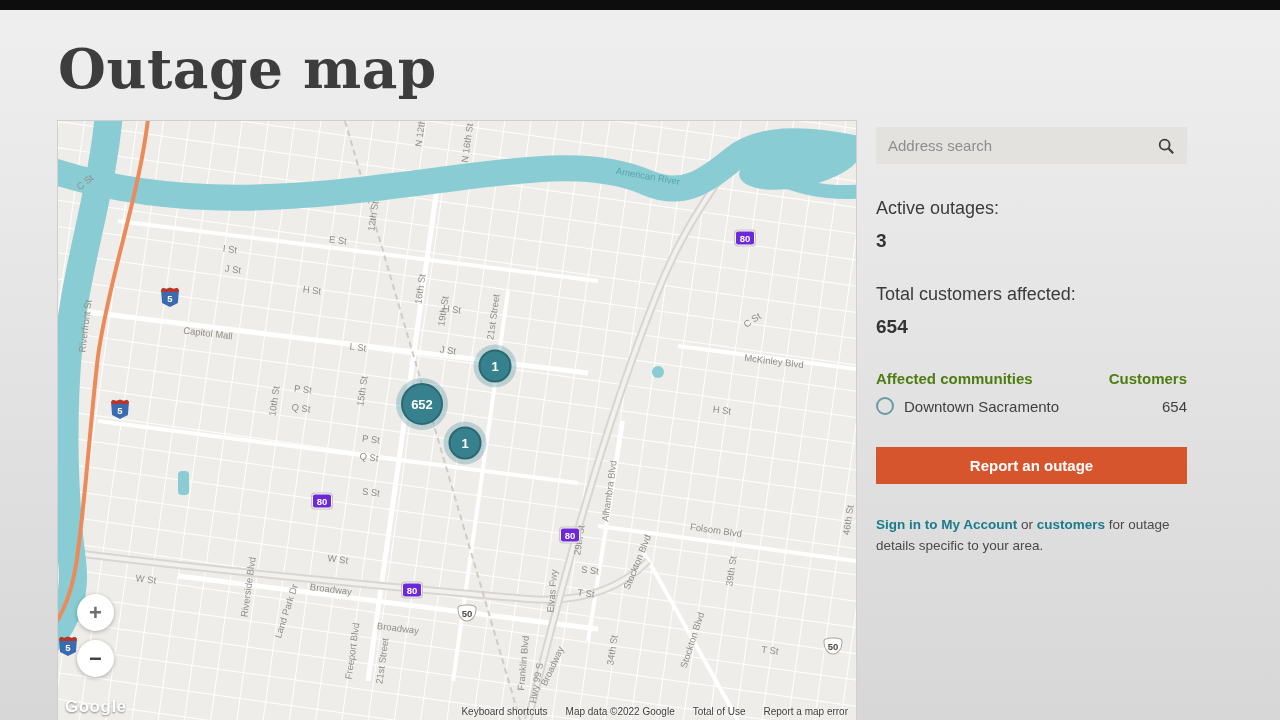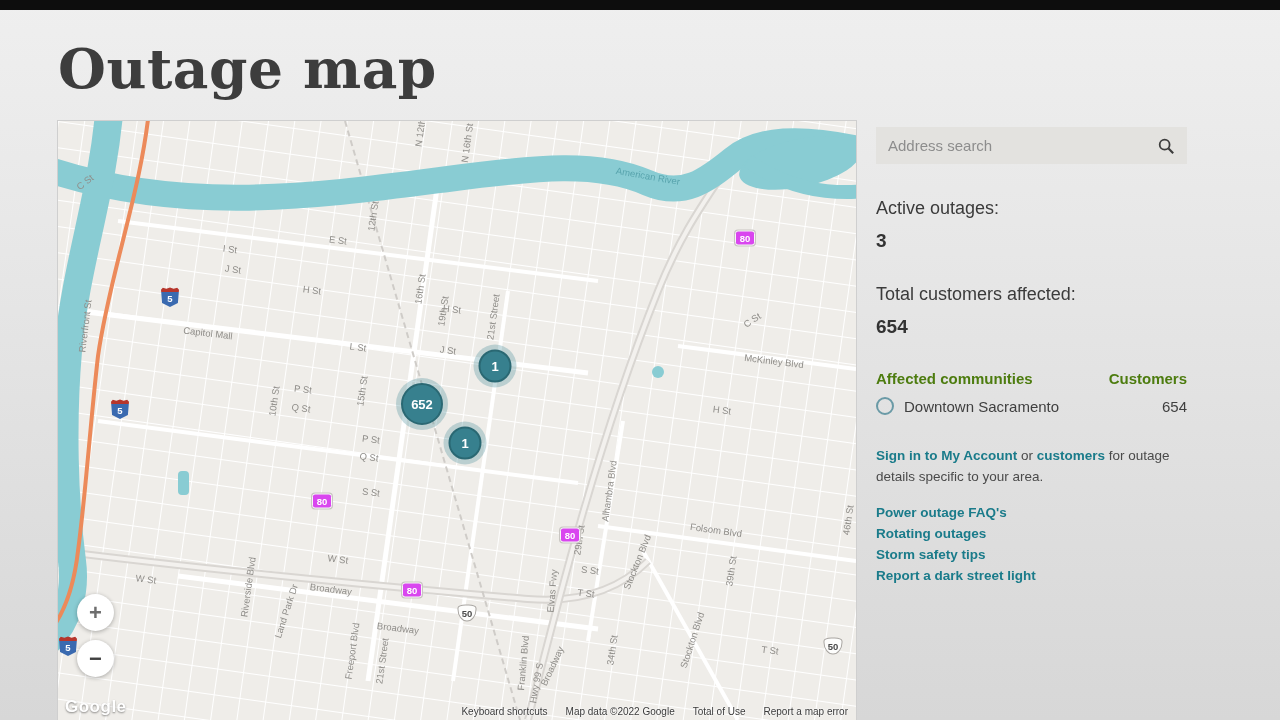--- a/index.html
+++ b/index.html
@@ -39,21 +39,21 @@
     position:absolute; transform:translate(-50%,-50%);
     display:flex; align-items:center; justify-content:center;
     font-weight:bold; line-height:1;
   }
   .sh-i5 {
     width:18px; height:20px; color:#fff; font-size:9.5px; padding-top:4px;
     background:linear-gradient(#b6362c 0 5px,#3a6ab0 5px);
     clip-path:polygon(50% 100%,6% 80%,0 14%,10% 4%,30% 9%,50% 2%,70% 9%,90% 4%,100% 14%,94% 80%);
   }
   .sh-b80 {
-    width:20px; height:15px; background:#d946ef; color:#fff; font-size:9.5px;
+    width:20px; height:15px; background:#6d28d9; color:#fff; font-size:9.5px;
     border:1px solid #f7f7f7; border-radius:3px; box-shadow:0 0 0 1px #c9c6c2;
   }
   .sh-us50 {
     width:19px; height:17px; background:#fdfdfc; color:#4a4a4a; font-size:9.5px;
     border:1px solid #a9a6a2;
     border-radius:45% 45% 55% 55% / 22% 22% 78% 78%;
   }
   .zoom-btn {
     position:absolute; left:19px; width:37px; height:37px; border-radius:50%;
     background:#fff; box-shadow:0 1px 4px rgba(0,0,0,.3);
@@ -263,25 +263,20 @@
     <span>Affected communities</span>
     <span>Customers</span>
   </div>
 
   <div class="comm-row">
     <span class="radio"></span>
     <span>Downtown Sacramento</span>
     <span class="cnum">654</span>
   </div>
 
+  <button class="report-btn">Report an outage</button>
 
   <p class="note">
     <a>Sign in to My Account</a><span> or </span><a>customers</a><span> for outage details specific to your area.</span>
   </p>
 
-  <div class="quick-links">
-    <a>Power outage FAQ's</a>
-    <a>Rotating outages</a>
-    <a>Storm safety tips</a>
-    <a>Report a dark street light</a>
-  </div>
 
 </div>
 
 </body></html>

